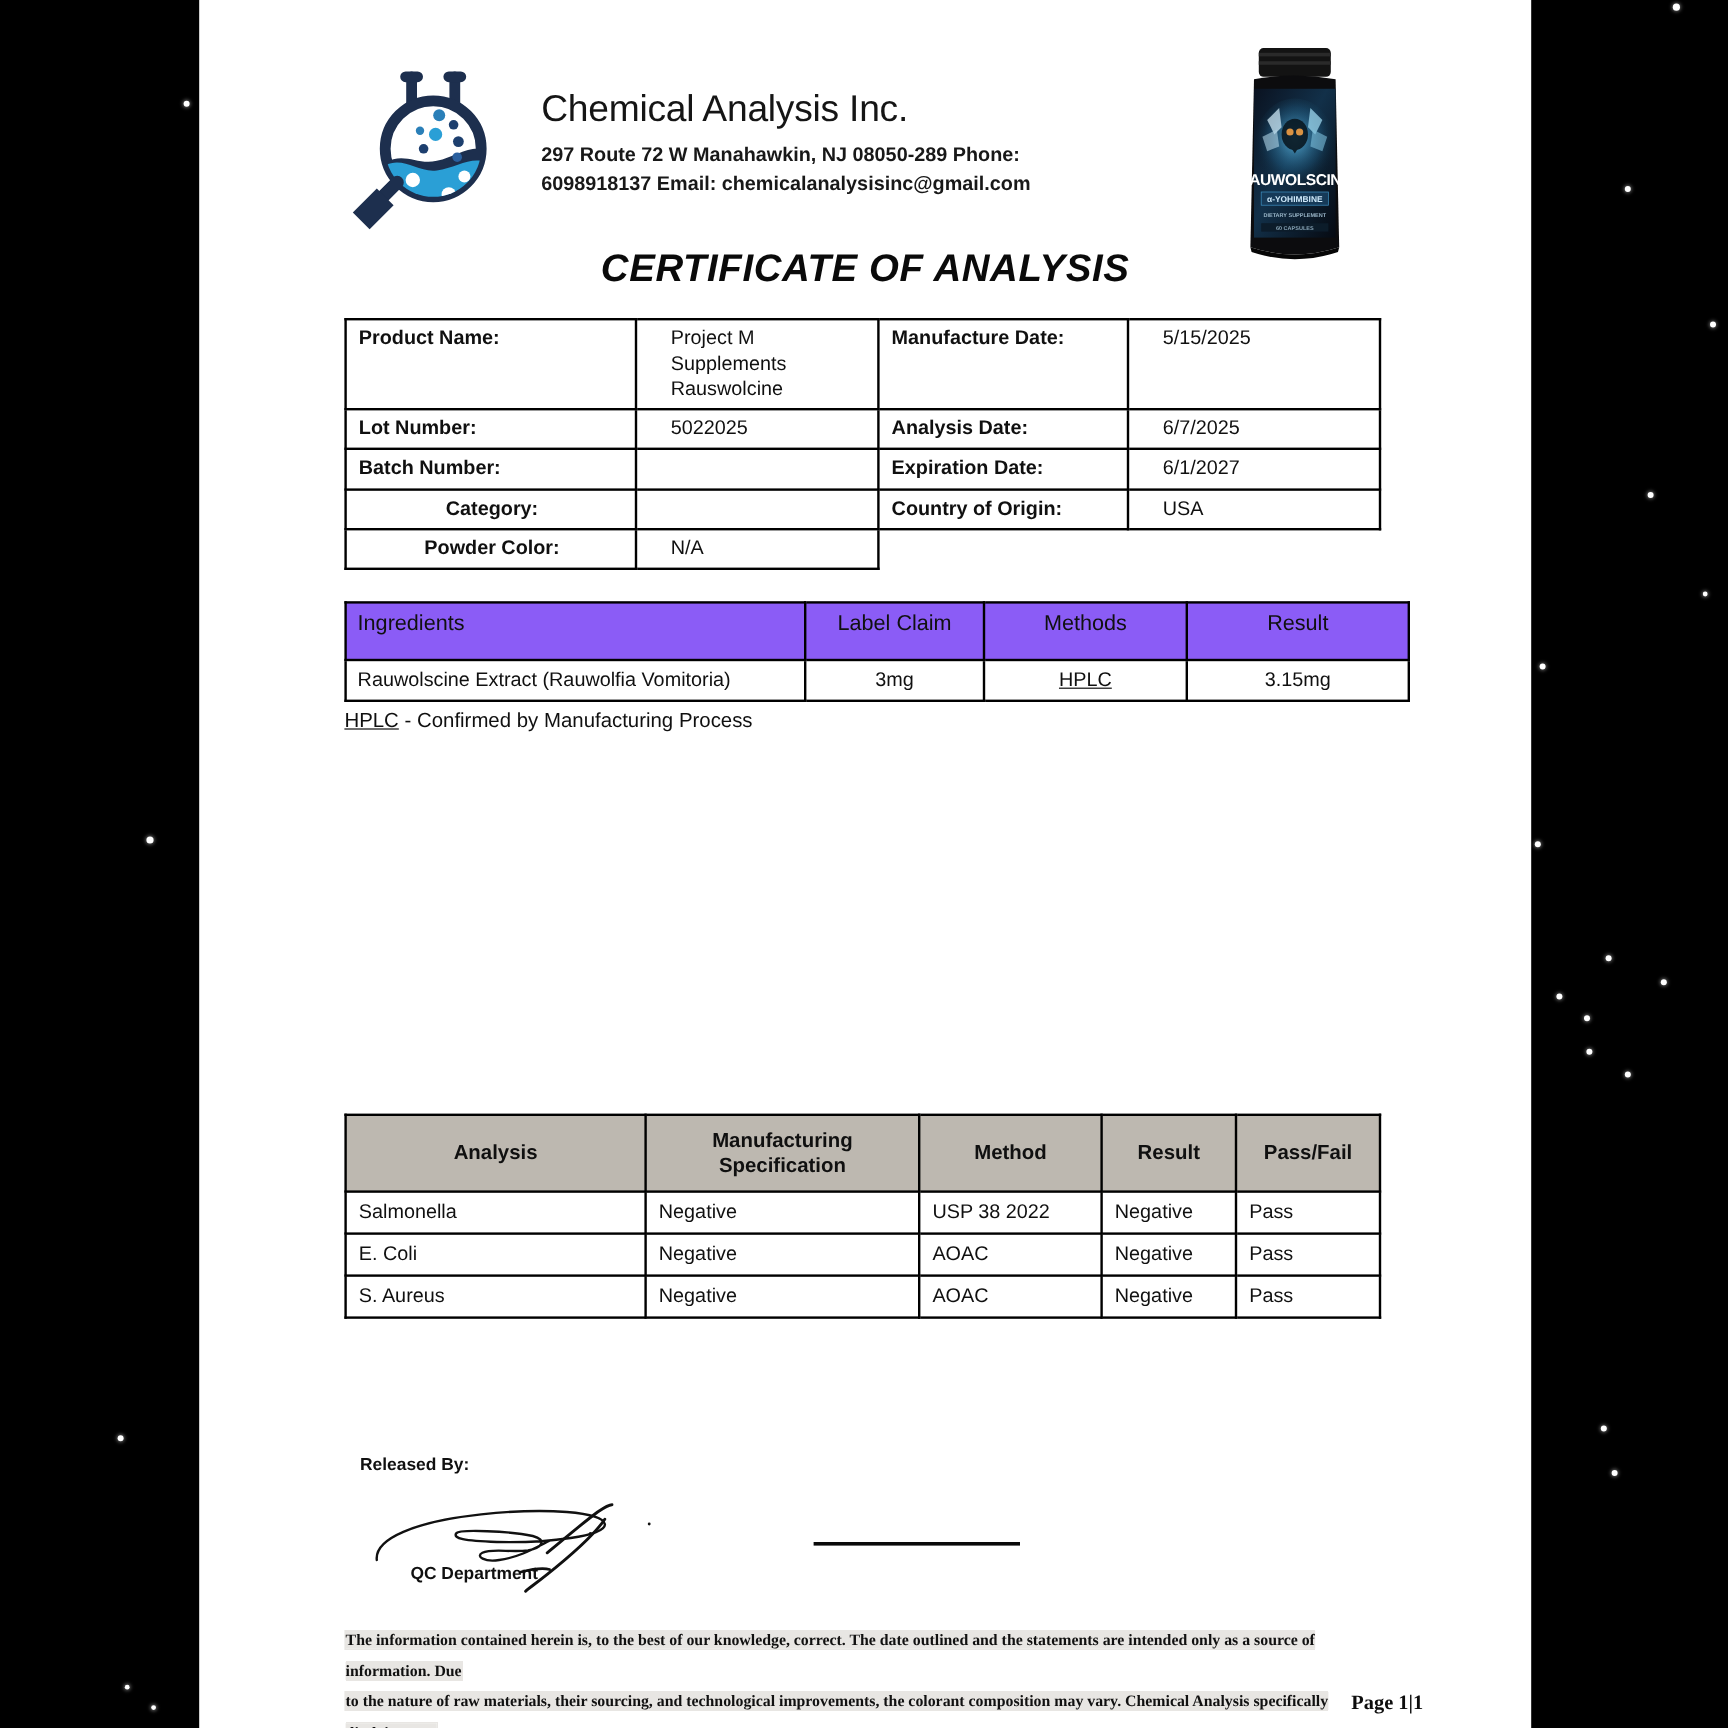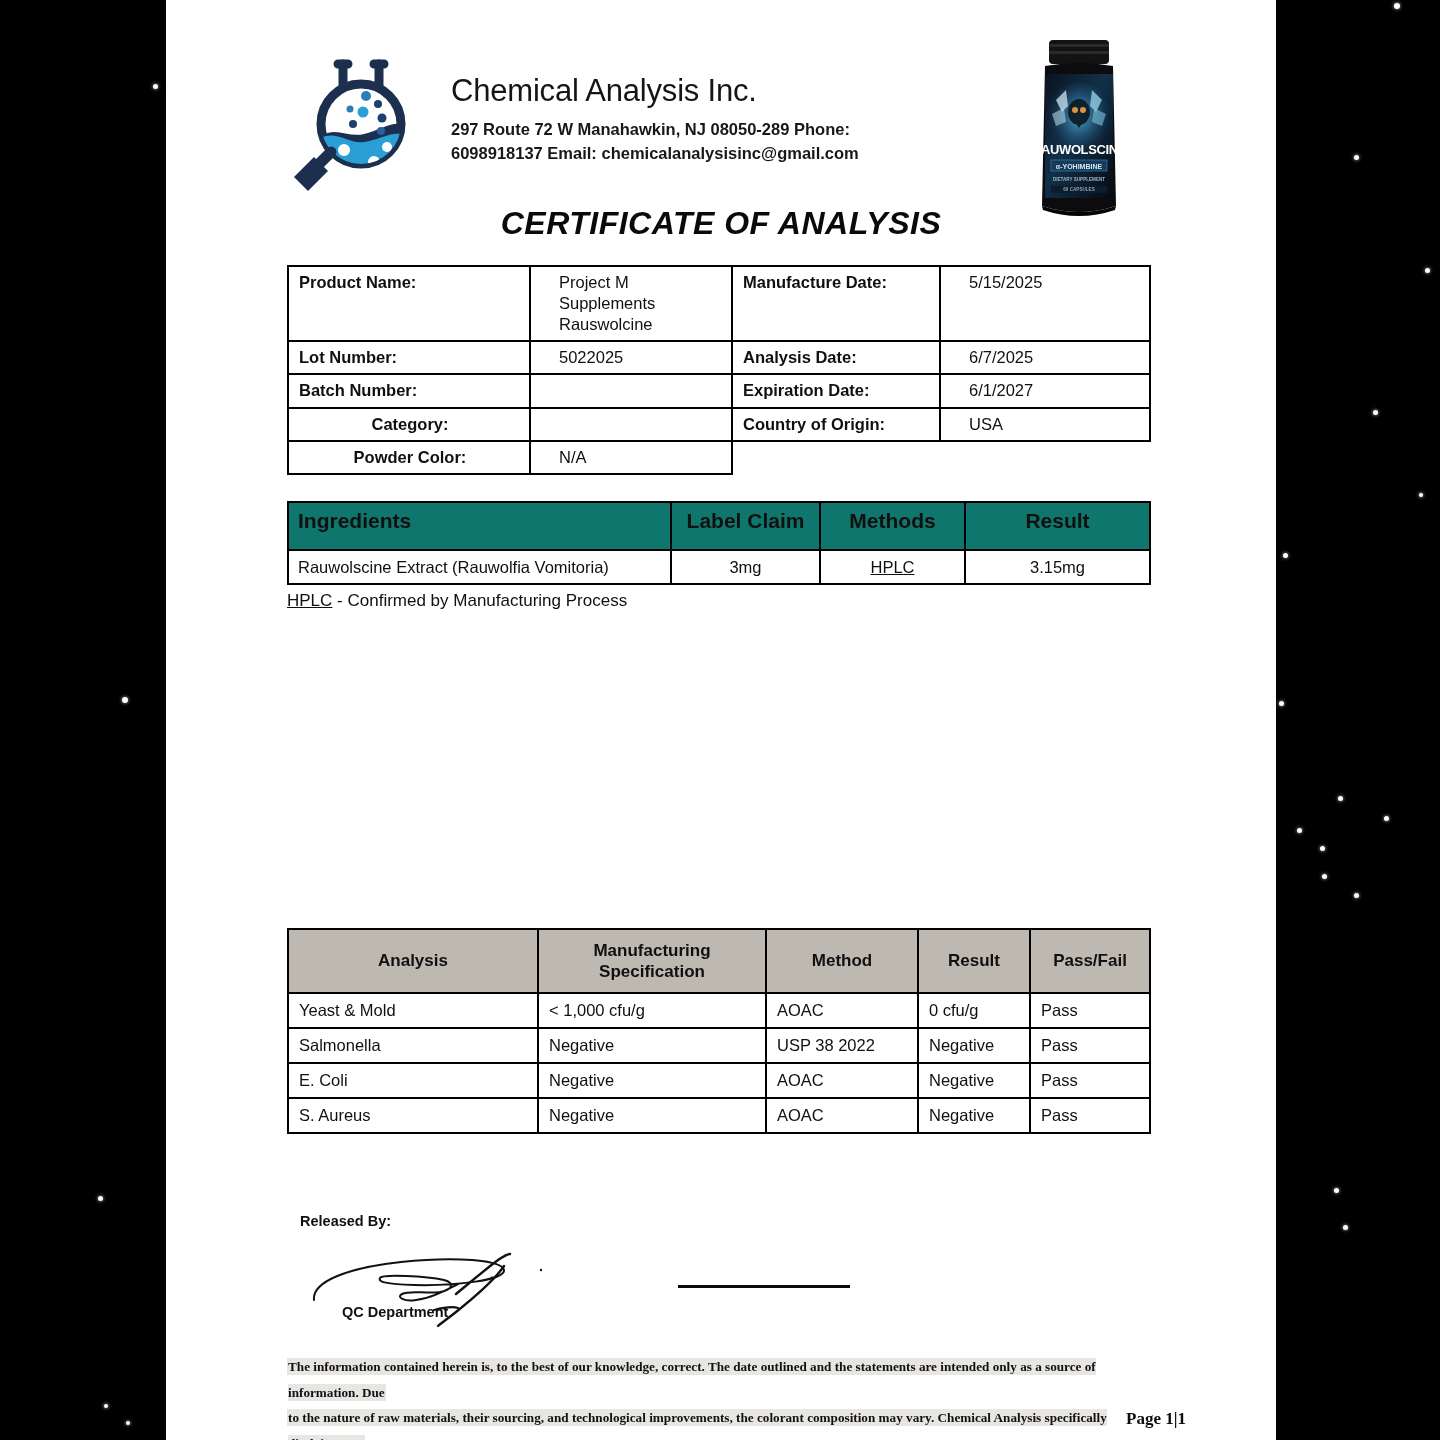--- a/index.html
+++ b/index.html
@@ -147,23 +147,23 @@
     left: 121px;
     top: 501px;
     width: 862px;
     table-layout: fixed;
   }
   #ing-table th, #ing-table td {
     border: 2px solid #000;
     padding: 6px 9px;
   }
   #ing-table thead th {
-    background: #0f766e;
-    font-weight: 700;
-    font-size: 21px;
+    background: #8b5cf6;
+    font-weight: 400;
+    font-size: 18px;
     height: 48px;
     vertical-align: top;
   }
   #ing-table thead th.left-h { text-align: left; }
   #ing-table thead th.ctr-h { text-align: center; }
   #ing-table tbody td { height: 34px; vertical-align: middle; }
   #ing-table tbody td.ctr { text-align: center; }
   .u { text-decoration: underline; }
 
   #ing-note {
@@ -425,21 +425,21 @@
             <td class="c4 noborder"></td>
           </tr>
         </tbody>
       </table>
 
       <table id="ing-table">
         <thead>
           <tr>
             <th class="left-h" style="width:383px;">Ingredients</th>
             <th class="ctr-h" style="width:149px;">Label Claim</th>
-            <th class="ctr-h" style="width:145px;">Methods</th>
+            <th class="ctr-h" style="width:169px;">Methods</th>
             <th class="ctr-h" style="width:185px;">Result</th>
           </tr>
         </thead>
         <tbody>
           <tr>
             <td>Rauwolscine Extract (Rauwolfia Vomitoria)</td>
             <td class="ctr">3mg</td>
             <td class="ctr u">HPLC</td>
             <td class="ctr">3.15mg</td>
           </tr>
@@ -452,27 +452,20 @@
         <thead>
           <tr>
             <th class="m1">Analysis</th>
             <th class="m2"><span>Manufacturing</span><br><span>Specification</span></th>
             <th class="m3">Method</th>
             <th class="m4">Result</th>
             <th class="m5">Pass/Fail</th>
           </tr>
         </thead>
         <tbody id="micro-body">
-          <tr>
-            <td>Yeast &amp; Mold</td>
-            <td>&lt; 1,000 cfu/g</td>
-            <td>AOAC</td>
-            <td>0 cfu/g</td>
-            <td>Pass</td>
-          </tr>
           <tr>
             <td>Salmonella</td>
             <td>Negative</td>
             <td>USP 38 2022</td>
             <td>Negative</td>
             <td>Pass</td>
           </tr>
           <tr>
             <td>E. Coli</td>
             <td>Negative</td>

